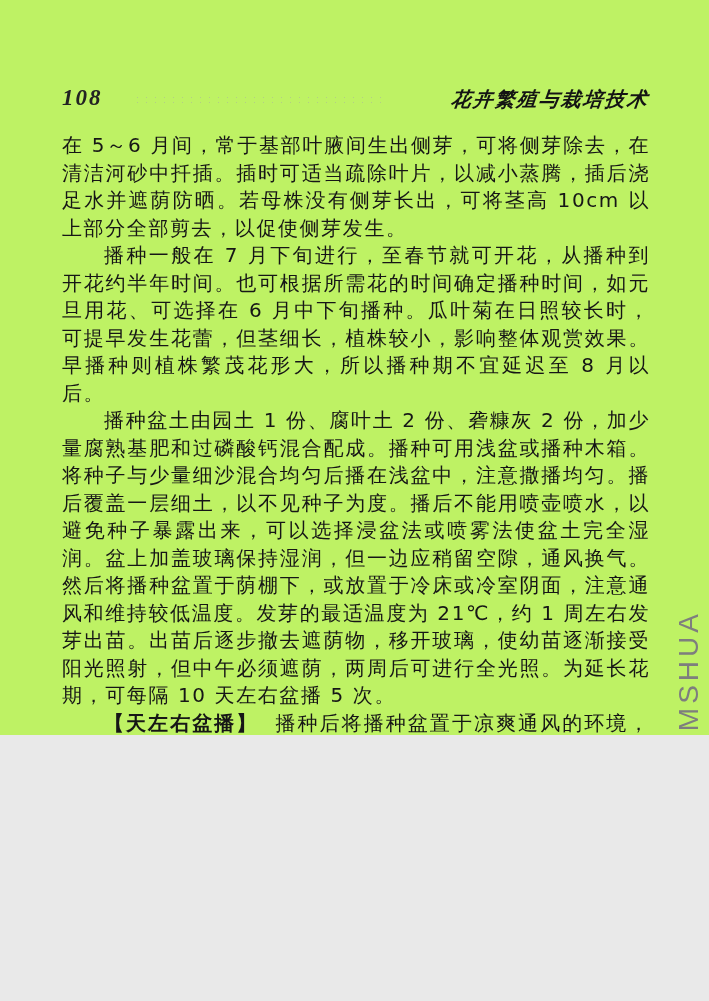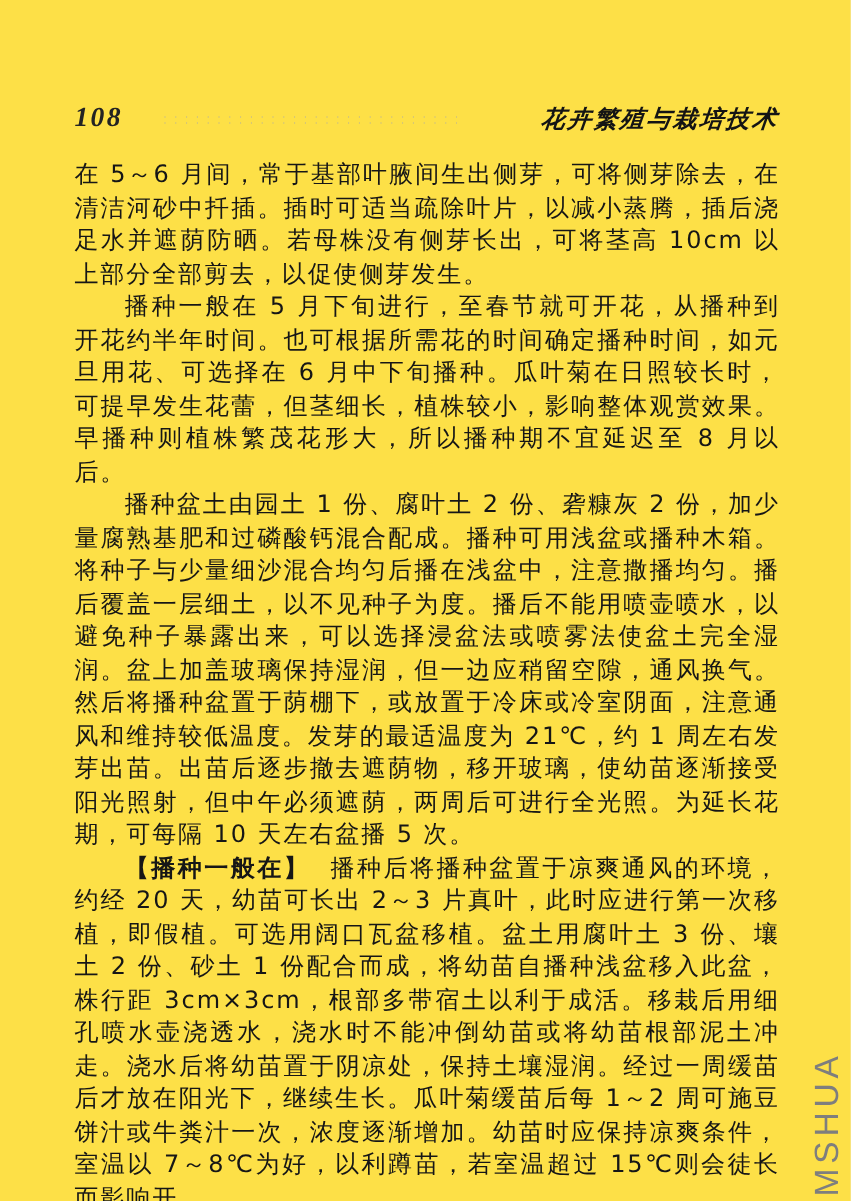--- a/index.html
+++ b/index.html
@@ -4,23 +4,23 @@
 <style>
   html, body {
     margin: 0;
     padding: 0;
     background: #e9e9e9;
     font-family: "DejaVu Sans", "Liberation Sans", sans-serif;
   }
   .page {
     position: relative;
     width: 709px;
-    height: 1001px;
+    height: 735px;
     margin: 0 auto;
-    background: #fde047;
+    background: #bef264;
     overflow: hidden;
     color: #1a1a1a;
   }
   
   .page-header {
     position: absolute;
     top: 86px;
     left: 62px;
     right: 60px;
     display: flex;
@@ -99,24 +99,24 @@
 <div class="page">
 
   <header class="page-header">
     <span class="page-number">108</span>
     <span class="scan-noise"></span>
     <span class="running-title">花卉繁殖与栽培技术</span>
   </header>
 
   <main class="body-text">
     <p class="para">在 5～6 月间，常于基部叶腋间生出侧芽，可将侧芽除去，在清洁河砂中扦插。插时可适当疏除叶片，以减小蒸腾，插后浇足水并遮荫防晒。若母株没有侧芽长出，可将茎高 10cm 以上部分全部剪去，以促使侧芽发生。</p>
-    <p class="para indent">播种一般在 5 月下旬进行，至春节就可开花，从播种到开花约半年时间。也可根据所需花的时间确定播种时间，如元旦用花、可选择在 6 月中下旬播种。瓜叶菊在日照较长时，可提早发生花蕾，但茎细长，植株较小，影响整体观赏效果。早播种则植株繁茂花形大，所以播种期不宜延迟至 8 月以后。</p>
+    <p class="para indent">播种一般在 7 月下旬进行，至春节就可开花，从播种到开花约半年时间。也可根据所需花的时间确定播种时间，如元旦用花、可选择在 6 月中下旬播种。瓜叶菊在日照较长时，可提早发生花蕾，但茎细长，植株较小，影响整体观赏效果。早播种则植株繁茂花形大，所以播种期不宜延迟至 8 月以后。</p>
     <p class="para indent">播种盆土由园土 1 份、腐叶土 2 份、砻糠灰 2 份，加少量腐熟基肥和过磷酸钙混合配成。播种可用浅盆或播种木箱。将种子与少量细沙混合均匀后播在浅盆中，注意撒播均匀。播后覆盖一层细土，以不见种子为度。播后不能用喷壶喷水，以避免种子暴露出来，可以选择浸盆法或喷雾法使盆土完全湿润。盆上加盖玻璃保持湿润，但一边应稍留空隙，通风换气。然后将播种盆置于荫棚下，或放置于冷床或冷室阴面，注意通风和维持较低温度。发芽的最适温度为 21℃，约 1 周左右发芽出苗。出苗后逐步撤去遮荫物，移开玻璃，使幼苗逐渐接受阳光照射，但中午必须遮荫，两周后可进行全光照。为延长花期，可每隔 10 天左右盆播 5 次。</p>
     <p class="para indent">
-      <strong class="section-label">【播种一般在】</strong><span>播种后将播种盆置于凉爽通风的环境，约经 20 天，幼苗可长出 2～3 片真叶，此时应进行第一次移植，即假植。可选用阔口瓦盆移植。盆土用腐叶土 3 份、壤土 2 份、砂土 1 份配合而成，将幼苗自播种浅盆移入此盆，株行距 3cm×3cm，根部多带宿土以利于成活。移栽后用细孔喷水壶浇透水，浇水时不能冲倒幼苗或将幼苗根部泥土冲走。浇水后将幼苗置于阴凉处，保持土壤湿润。经过一周缓苗后才放在阳光下，继续生长。瓜叶菊缓苗后每 1～2 周可施豆饼汁或牛粪汁一次，浓度逐渐增加。幼苗时应保持凉爽条件，室温以 7～8℃为好，以利蹲苗，若室温超过 15℃则会徒长而影响开</span>
+      <strong class="section-label">【天左右盆播】</strong><span>播种后将播种盆置于凉爽通风的环境，约经 20 天，幼苗可长出 2～3 片真叶，此时应进行第一次移植，即假植。可选用阔口瓦盆移植。盆土用腐叶土 3 份、壤土 2 份、砂土 1 份配合而成，将幼苗自播种浅盆移入此盆，株行距 3cm×3cm，根部多带宿土以利于成活。移栽后用细孔喷水壶浇透水，浇水时不能冲倒幼苗或将幼苗根部泥土冲走。浇水后将幼苗置于阴凉处，保持土壤湿润。经过一周缓苗后才放在阳光下，继续生长。瓜叶菊缓苗后每 1～2 周可施豆饼汁或牛粪汁一次，浓度逐渐增加。幼苗时应保持凉爽条件，室温以 7～8℃为好，以利蹲苗，若室温超过 15℃则会徒长而影响开</span>
     </p>
   </main>
 
   <div class="watermark">
     <span class="watermark-text">MSHUA</span>
   </div>
 
 </div>
 
 </body></html>

